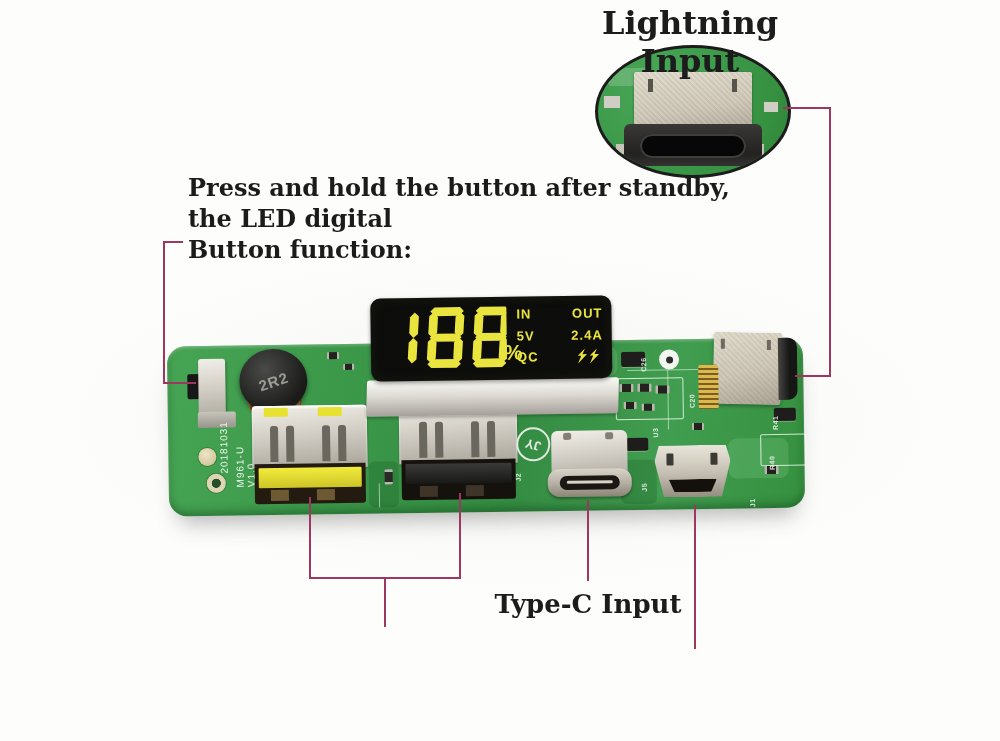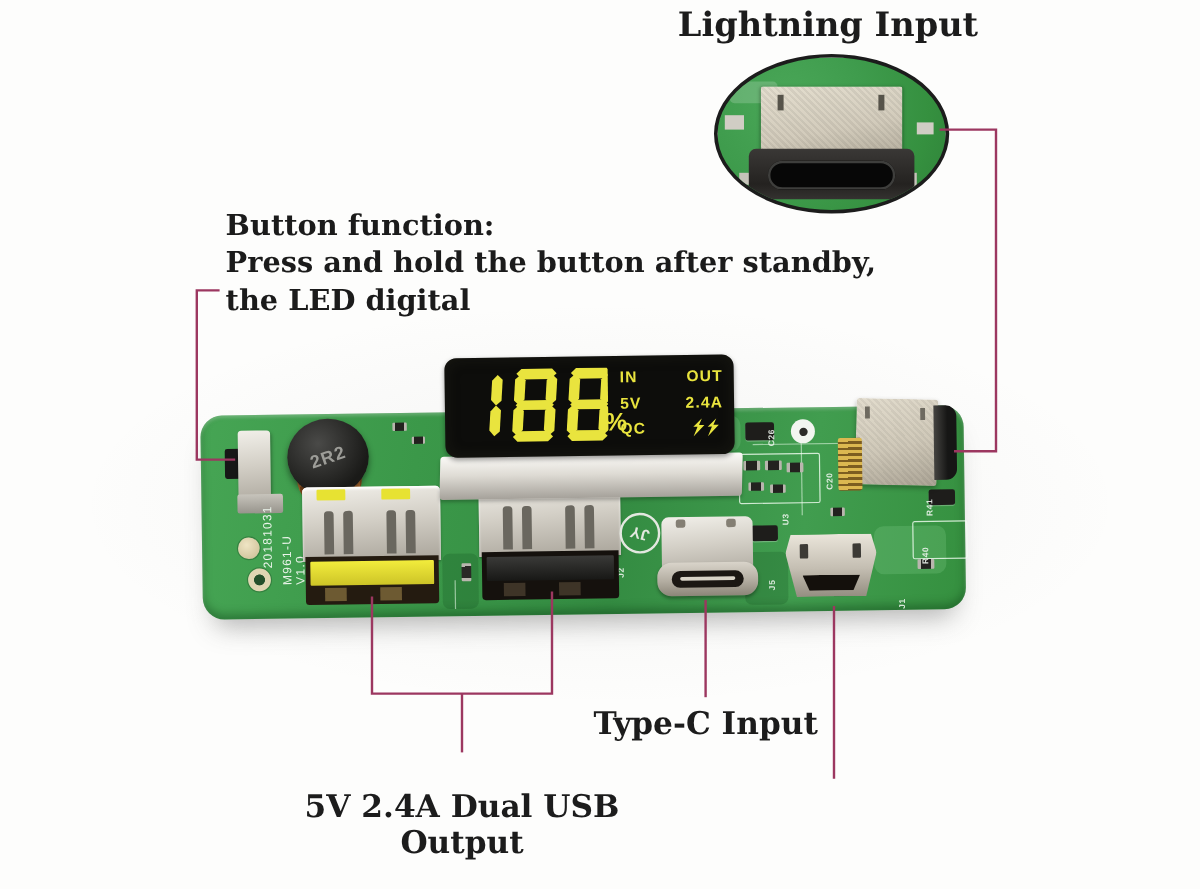--- a/index.html
+++ b/index.html
@@ -262,25 +262,24 @@
 
   <svg id="callouts" width="1000" height="741">
     <polyline points="783,108 830,108 830,376 795,376"></polyline>
     <polyline points="183,242 164,242 164,383 196,383"></polyline>
     <polyline points="310,497 310,578 460,578 460,493"></polyline>
     <polyline points="385,578 385,627"></polyline>
     <polyline points="588,500 588,581"></polyline>
     <polyline points="695,505 695,649"></polyline>
   </svg>
 
-  <div class="abs serif-label" style="left:555px;top:4px;width:270px;text-align:center;font-size:28px;">Lightning Input</div>
+  <div class="abs serif-label" style="left:555px;top:4px;width:270px;text-align:center;font-size:32px;">Lightning Input</div>
 
   <div class="abs" style="left:188px;top:172px;width:560px;font-size:24px;font-weight:700;line-height:31px;">
+    <div>Press and hold the button after standby, the LED digital</div>
     <div>Button function:</div>
-    <div>Press and hold the button after standby, the LED digital</div>
   </div>
 
   <div class="abs serif-label" style="left:480px;top:589px;width:216px;text-align:center;font-size:26px;">Type-C Input</div>
 
-  <div class="abs serif-label" style="left:205px;top:658px;width:360px;text-align:center;font-size:26px;">5V 2.4A Dual USB Output</div>
 
 
 </div>
 
 </body></html>

